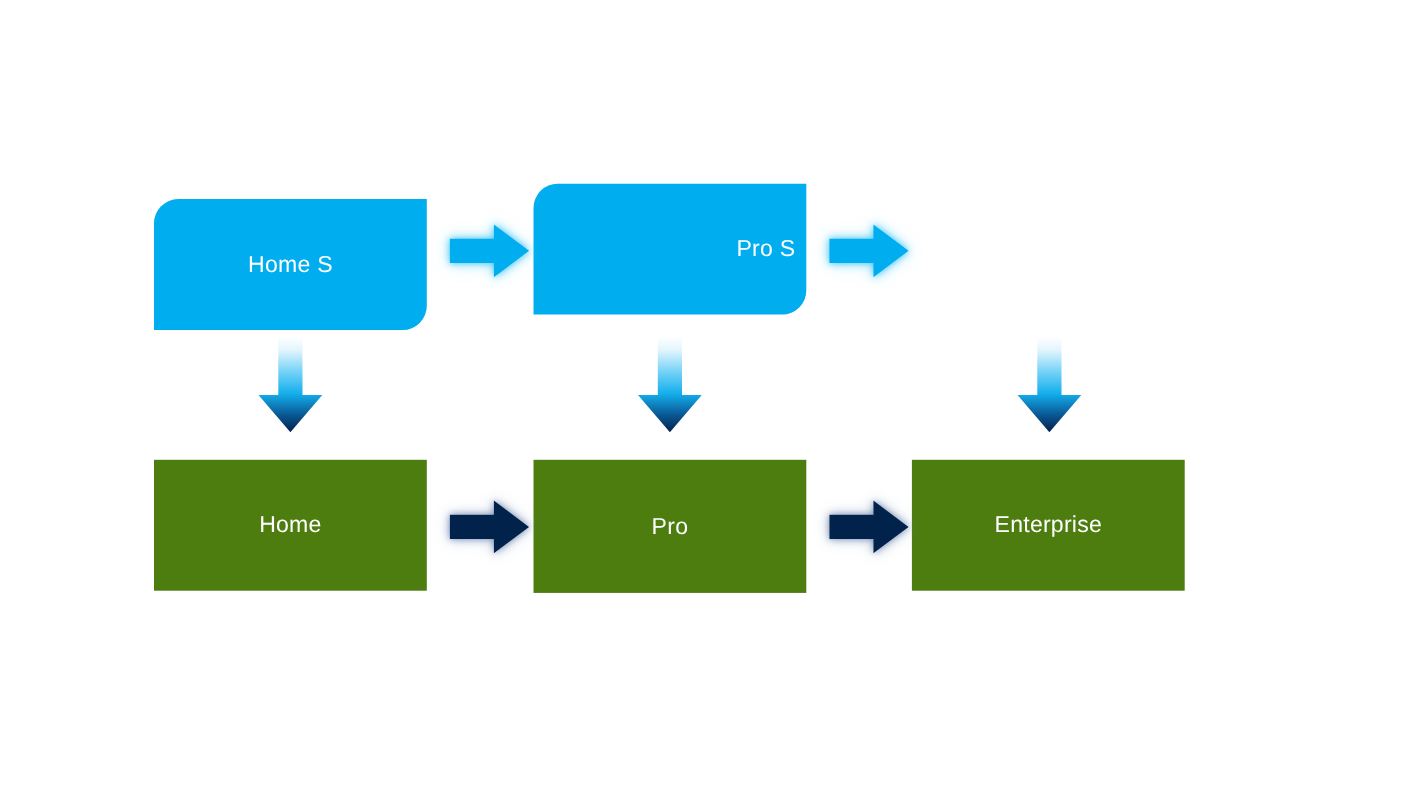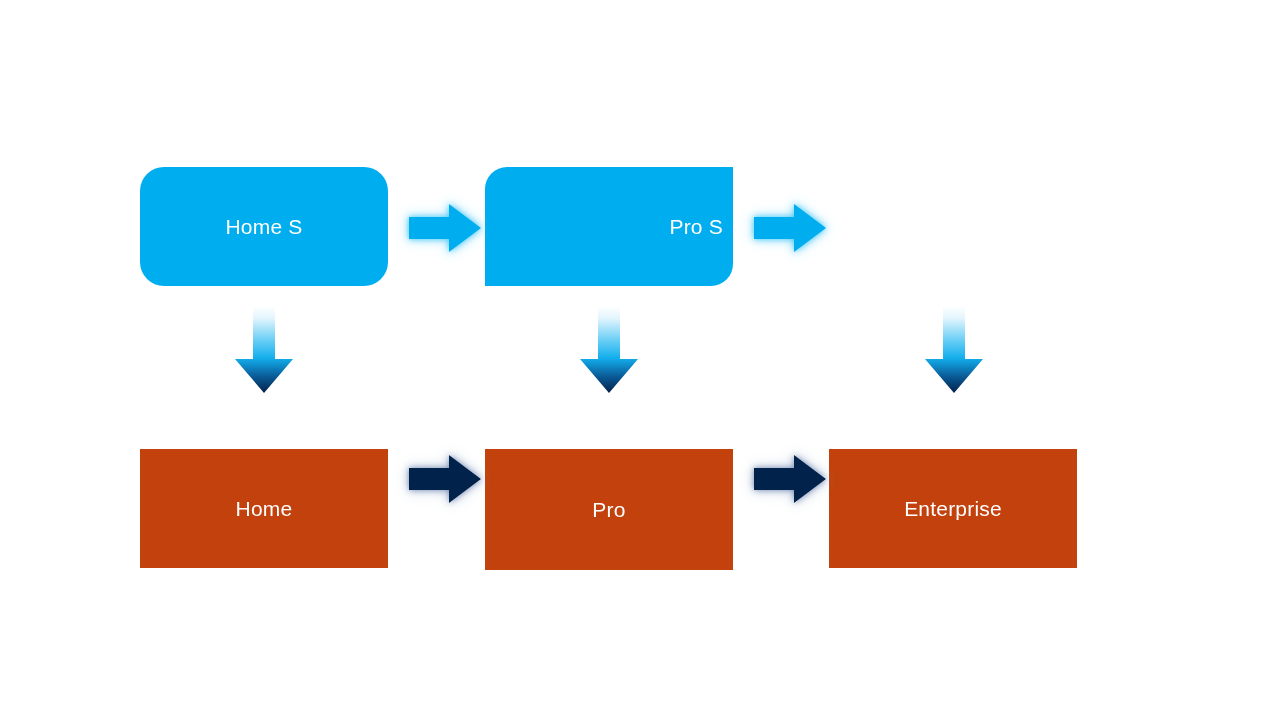--- a/index.html
+++ b/index.html
@@ -39,44 +39,43 @@
   }
 
   
   .node-box.tier-service {
     background: #00ADEF;
     border-radius: 22px 0 22px 0;
   }
 
   
   .node-box.tier-product {
-    background: #c2410c;
+    background: #4d7c0f;
     border-radius: 0;
-    margin-top: 31px;
   }
 
   .node-label {
     display: block;
     padding: 0 10px;
   }
 
   
   .arrow {
     position: absolute;
     pointer-events: none;
   }
   .arrow svg {
     display: block;
     width: 100%;
     height: 100%;
     overflow: visible;
   }
 
   
-  #box-home-s      { left: 140px; top: 167px; width: 248px; height: 119px; border-radius: 24px; }
+  #box-home-s      { left: 140px; top: 181px; width: 248px; height: 119px; }
   #box-pro-s       { left: 485px; top: 167px; width: 248px; height: 119px; justify-content: flex-end; }
   #box-enterprise-s{ left: 829px; top: 167px; width: 248px; height: 119px; }
 
   #box-home        { left: 140px; top: 418px; width: 248px; height: 119px; }
   #box-pro         { left: 485px; top: 418px; width: 248px; height: 121px; }
   #box-enterprise  { left: 829px; top: 418px; width: 248px; height: 119px; }
 
   
   #arrow-home-s-to-pro-s      { left: 405px; top: 200px; width: 80px; height: 56px; }
   #arrow-pro-s-to-enterprise-s{ left: 750px; top: 200px; width: 80px; height: 56px; }

